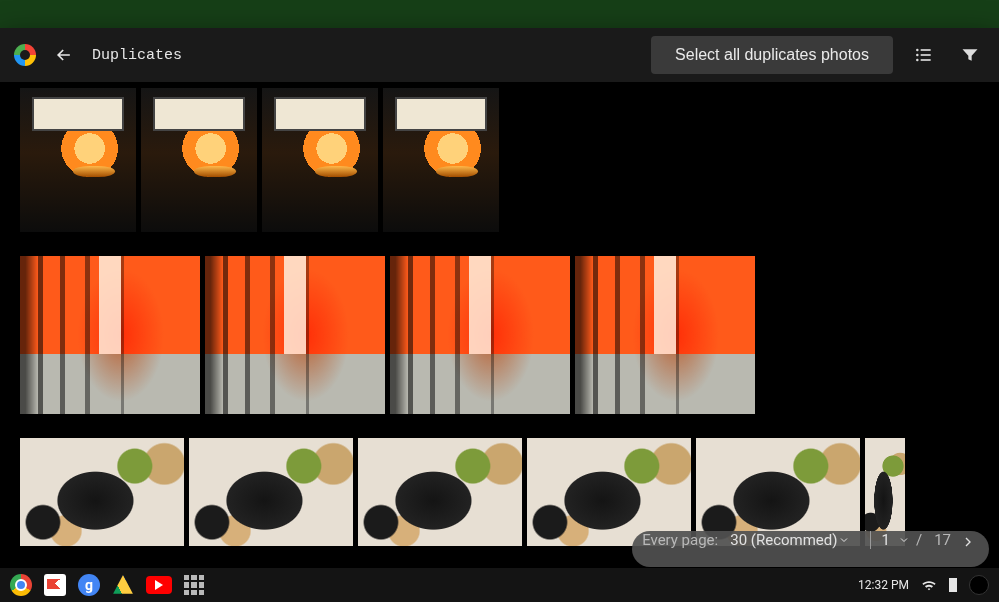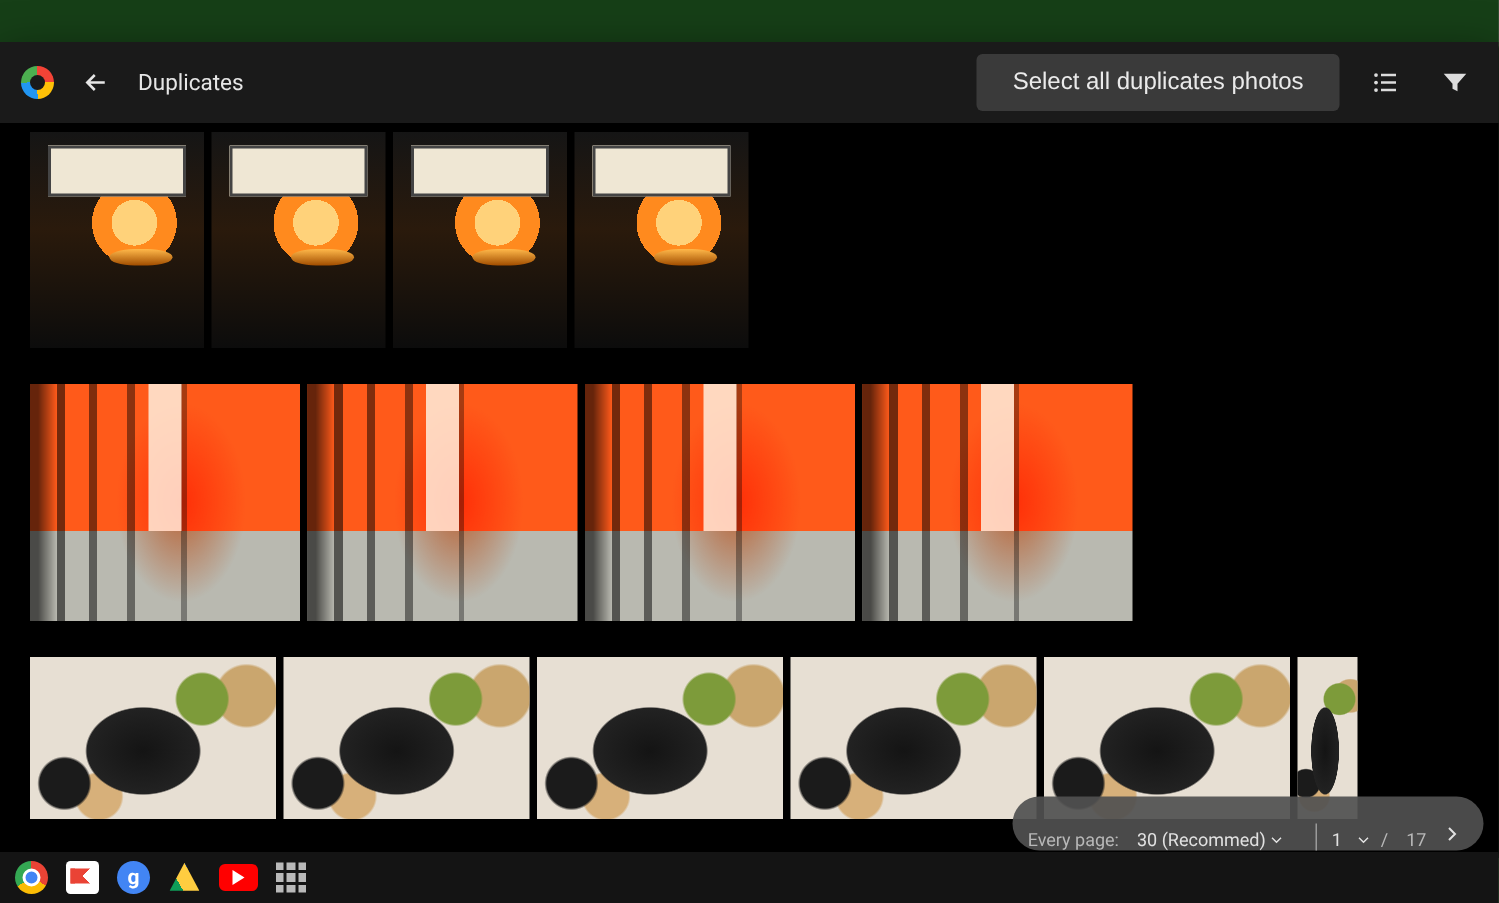--- a/index.html
+++ b/index.html
@@ -4,21 +4,21 @@
 <style>
   * { margin: 0; padding: 0; box-sizing: border-box; }
   html, body { width: 999px; height: 602px; overflow: hidden; background: #163f17; font-family: Roboto, Arial, sans-serif; }
   .frame { position: absolute; left: 0; top: 28px; width: 999px; height: 544px; background: #000; border-radius: 4px; box-shadow: 0 8px 30px rgba(0,0,0,.5); }
 
   
   .topbar { height: 54px; display: flex; align-items: center; padding: 0 14px; background: #1a1a1a; }
   .logo { width: 22px; height: 22px; border-radius: 50%; background: conic-gradient(#f44336 0 25%, #ffc107 0 50%, #2196f3 0 75%, #4caf50 0); margin-right: 14px; position: relative; }
   .logo:after{ content:""; position:absolute; inset:6px; background:#1a1a1a; border-radius:50%; }
   .back-btn { width:28px; height:28px; display:flex; align-items:center; justify-content:center; cursor:pointer; color:#e6e6e6; margin-right:14px; }
-  .title { color:#e6e6e6; font-size:15px; font-weight:400; flex:1; }
+  .title { color:#e6e6e6; font-size:15px; font-weight:400; flex:1;font-family:Liberation Mono, monospace; }
   .select-all { background:#3a3a3a; color:#eaeaea; border:none; border-radius:4px; padding:10px 24px; font-size:16px; cursor:pointer; }
   .top-icon { width:30px; height:30px; display:flex; align-items:center; justify-content:center; cursor:pointer; color:#dcdcdc; margin-left:16px; }
 
   
   .grid { position:absolute; top:54px; left:0; right:0; bottom:0; background:#000; padding:6px 20px 0 20px; }
   .row { display:flex; gap:5px; margin-bottom:24px; }
   .thumb { background:#222; position:relative; overflow:hidden; }
 
   
   .lantern { width:116px; height:144px; background:
@@ -45,21 +45,21 @@
     radial-gradient(ellipse 38% 44% at 46% 58%, #141414 0%, #222 60%, transparent 62%),
     radial-gradient(circle at 14% 78%, #1b1b1b 0 10%, transparent 11%),
     radial-gradient(circle at 28% 86%, #d7b07a 0 10%, transparent 11%),
     radial-gradient(circle at 70% 26%, #7d9b3a 0 12%, transparent 13%),
     radial-gradient(circle at 88% 24%, #caa66e 0 12%, transparent 13%),
     linear-gradient(180deg,#e7dfd3 0%, #e7dfd3 100%);
   }
   .row-food .thumb:last-child{ width:40px; } 
 
   
-  .pager { position:absolute; right:10px; bottom:5px; height:36px; background:rgba(80,80,80,.92); border-radius:18px; display:flex; align-items:flex-end; padding:0 10px; color:#e1e1e1; font-size:12px; }
+  .pager { position:absolute; right:10px; bottom:5px; height:36px; background:rgba(80,80,80,.92); border-radius:18px; display:flex; align-items:flex-start; padding:0 10px; color:#e1e1e1; font-size:15px; }
   .pager .lbl{ color:#b8b8b8; margin-right:12px;}
   .pager .sel{ display:flex; align-items:center; gap:1px; margin-right:10px;}
   .pager .pipe{ width:1px; height:18px; background:#9a9a9a; margin:0 10px;}
   .pager .page-sel{ display:flex; align-items:center; gap:8px; }
   .pager .muted{ color:#b8b8b8; margin:0 6px;}
   .pager .nav{ display:flex; align-items:center; justify-content:center; width:22px; height:22px; cursor:pointer;}
   .chev { display:inline-block; }
 
   
   .taskbar { position:absolute; bottom:0; left:0; right:0; height:34px; background:#141414; display:flex; align-items:center; padding:0 10px; color:#e6e6e6; font-size:12px; }
@@ -167,13 +167,21 @@
       <span></span>
       <span></span>
       <span></span>
       <span></span>
       <span></span>
       <span></span>
       <span></span>
       <span></span>
       <span></span>
     </div>
+  <div class="task-right">
+    <span>12:32 PM</span>
+    <svg width="16" height="16" viewBox="0 0 24 24" fill="currentColor">
+        <path d="M12 20l-2-2c1-1 3-1 4 0zM6 14c3-3 9-3 12 0l-2 2c-2-2-6-2-8 0zM2 10c5-5 15-5 20 0l-2 2c-4-4-12-4-16 0z"></path>
+      </svg>
+    <div class="batt"></div>
+    <div class="user-dot"></div>
+  </div>
 </div>
 
 </body></html>

